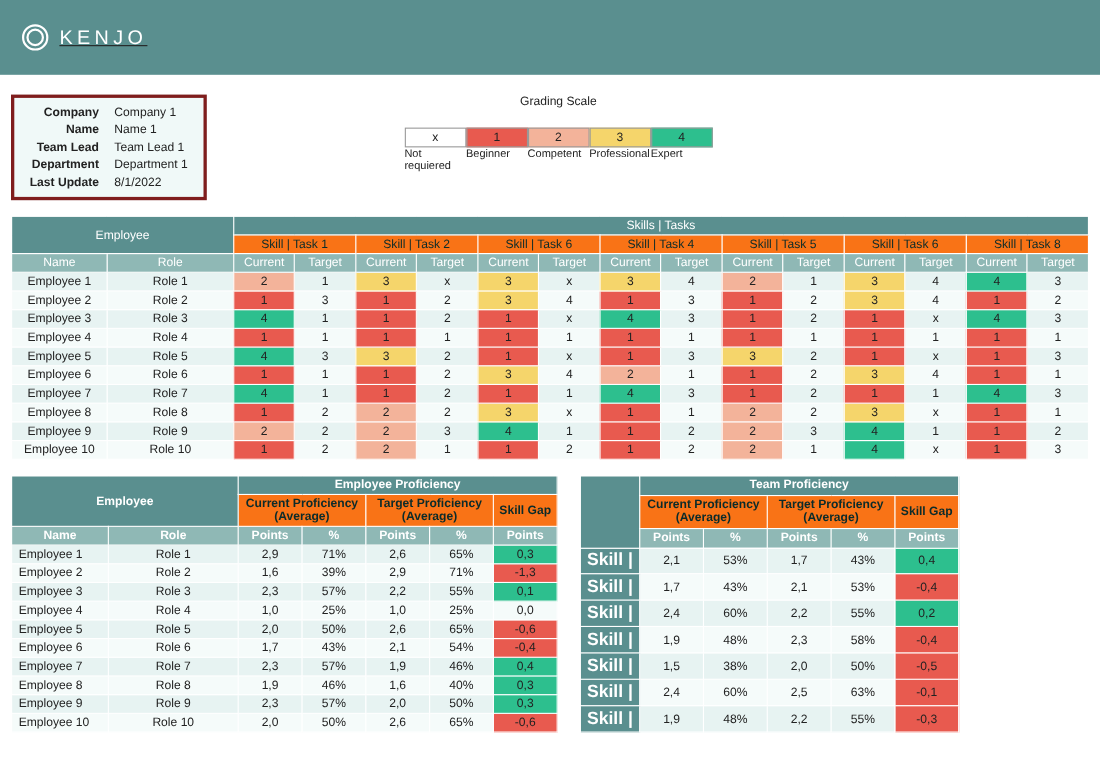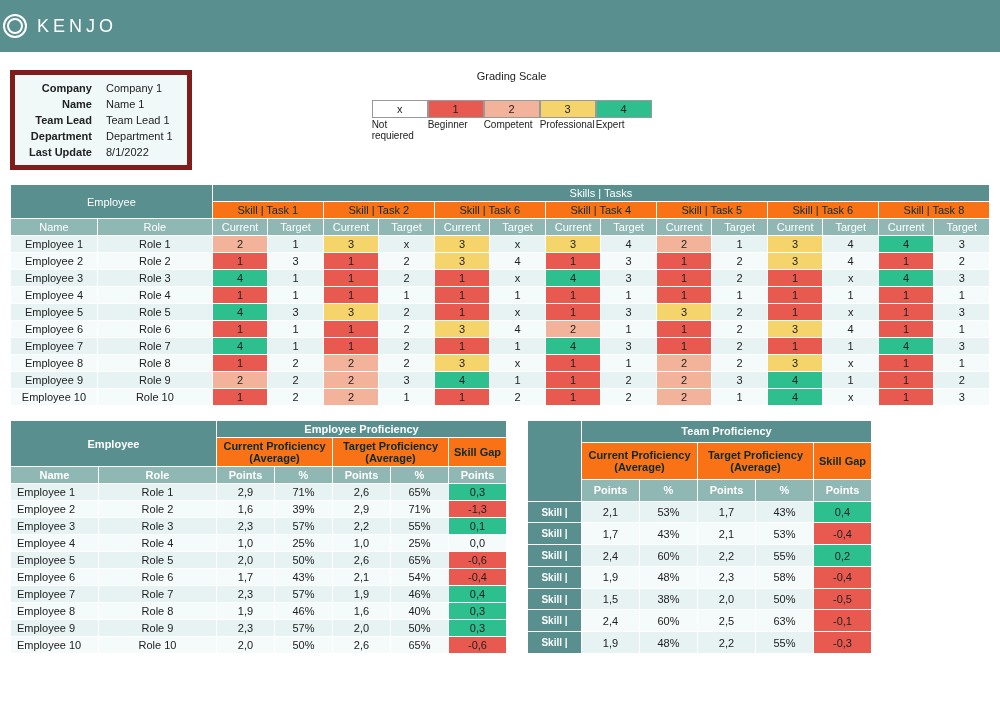--- a/index.html
+++ b/index.html
@@ -6,25 +6,26 @@
   body {
     margin: 0;
     font-family: Arial, sans-serif;
     font-size: 11px;
     background: #fff;
     color: #222;
     width: 1000px;
   }
   .header {
     background: #5a8f8f;
-    height: 52px;
+    height: 68px;
     display: flex;
     align-items: center;
     justify-content: space-between;
-    padding: 0 3px;
+    padding: 0 20px;
+    text-decoration: underline;
   }
   .logo {
     display: flex;
     align-items: center;
     color: #fff;
     font-size: 18px;
     letter-spacing: 4px;
     font-weight: 500;
   }
   .logo-icon {
@@ -46,21 +47,21 @@
     letter-spacing: 0.5px;
     cursor: pointer;
   }
   .top-area {
     display: flex;
     align-items: flex-start;
     gap: 180px;
     padding: 18px 10px 10px 10px;
   }
   .info-box {
-    border: 5px solid #7f1d1d;
+    border: 3px solid #7f1d1d;
     padding: 4px 6px;
     background: #f0f9f8;
   }
   .info-box table td {
     padding: 1px 6px;
     font-size: 11px;
     white-space: nowrap;
   }
   .info-box table td.label { font-weight: 700; text-align: right; }
   .grading { font-size: 11px; }
@@ -104,21 +105,21 @@
   .stripe2 { background: #e7f3f2; }
 
   .prof-wrap { display: flex; gap: 20px; padding: 0 10px 20px 10px; }
   table.prof {
     border-collapse: collapse; font-size: 11px;
   }
   table.prof th, table.prof td {
     border: 1px solid #fff; padding: 2px 4px; text-align: center; vertical-align: middle;
   }
   .p-small { width: 58px; }
-  .skill-label { background: #5a8f8f; color: #fff; font-size: 10px; font-weight: 600; text-align: center; width: 54px; }
+  .skill-label { background: #5a8f8f; color: #fff; font-size: 16px; font-weight: 600; text-align: center; width: 54px; }
 </style>
 </head>
 <body>
 
 <div class="header">
   <div class="logo">
     <span class="logo-icon"></span>
     <span>KENJO</span>
   </div>
 </div>

